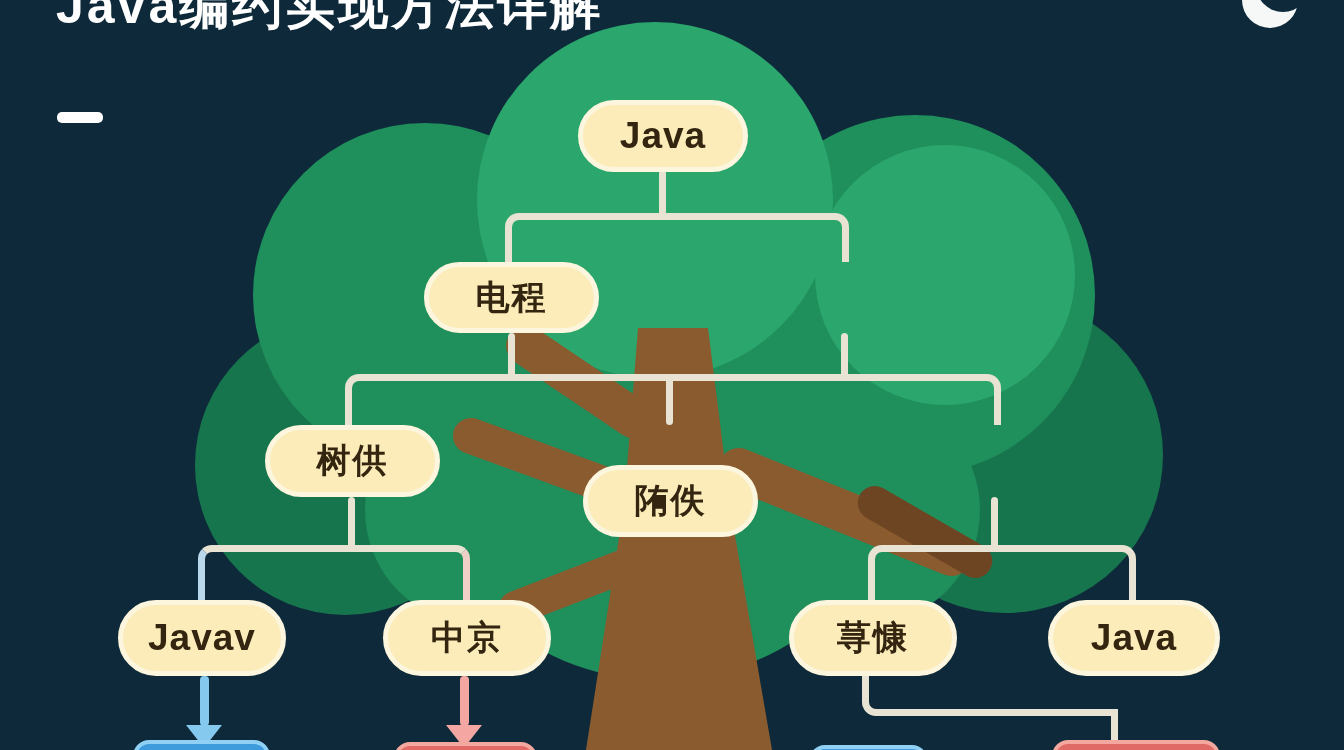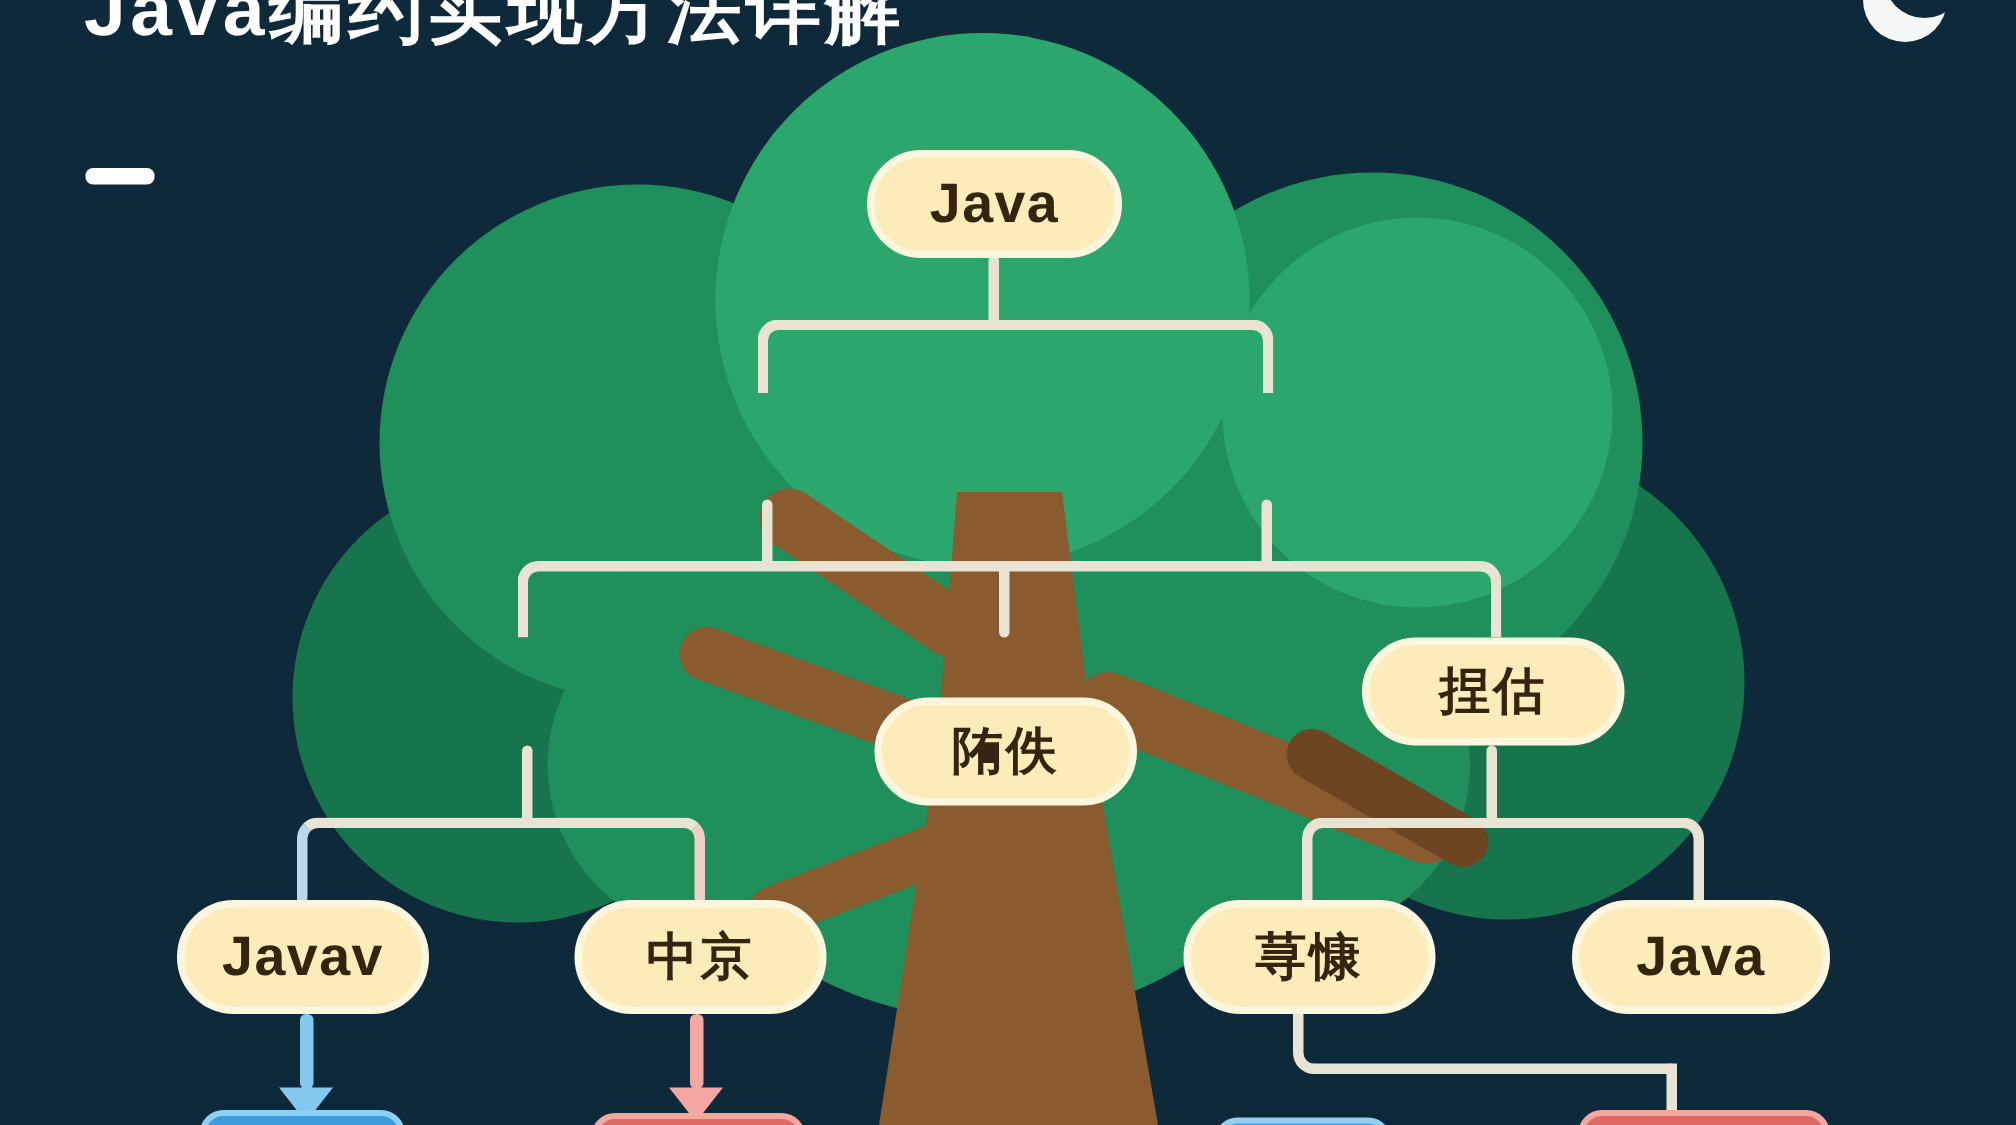--- a/index.html
+++ b/index.html
@@ -139,26 +139,29 @@
 
   <div class="bbox blue" style="left:133px;top:740px;width:137px;"></div>
   <div class="bbox red" style="left:394px;top:742px;width:143px;"></div>
   <div class="bbox blue" style="left:809px;top:745px;width:119px;"></div>
   <div class="bbox red" style="left:1052px;top:740px;width:168px;"></div>
 
   <div class="node latin" style="left:578px;top:100px;width:170px;height:72px;">
     <span>Java</span>
   </div>
 
+  <div class="node" style="left:424px;top:262px;width:175px;height:71px;">
+    <span>电程</span>
+  </div>
 
+  <div class="node" style="left:265px;top:425px;width:175px;height:72px;">
+    <span>树供</span>
+  </div>
   <div class="node" style="left:583px;top:425px;width:175px;height:72px;margin-top:40px;">
     <span>陏佚</span>
-  </div>
-  <div class="node" style="left:908px;top:425px;width:175px;height:72px;">
-    <span>捏估</span>
   </div>
 
   <div class="node latin" style="left:118px;top:600px;width:168px;height:76px;text-align:right;">
     <span>Javav</span>
   </div>
   <div class="node" style="left:383px;top:600px;width:168px;height:76px;text-align:right;">
     <span>中京</span>
   </div>
   <div class="node" style="left:789px;top:600px;width:168px;height:76px;">
     <span>荨慷</span>

